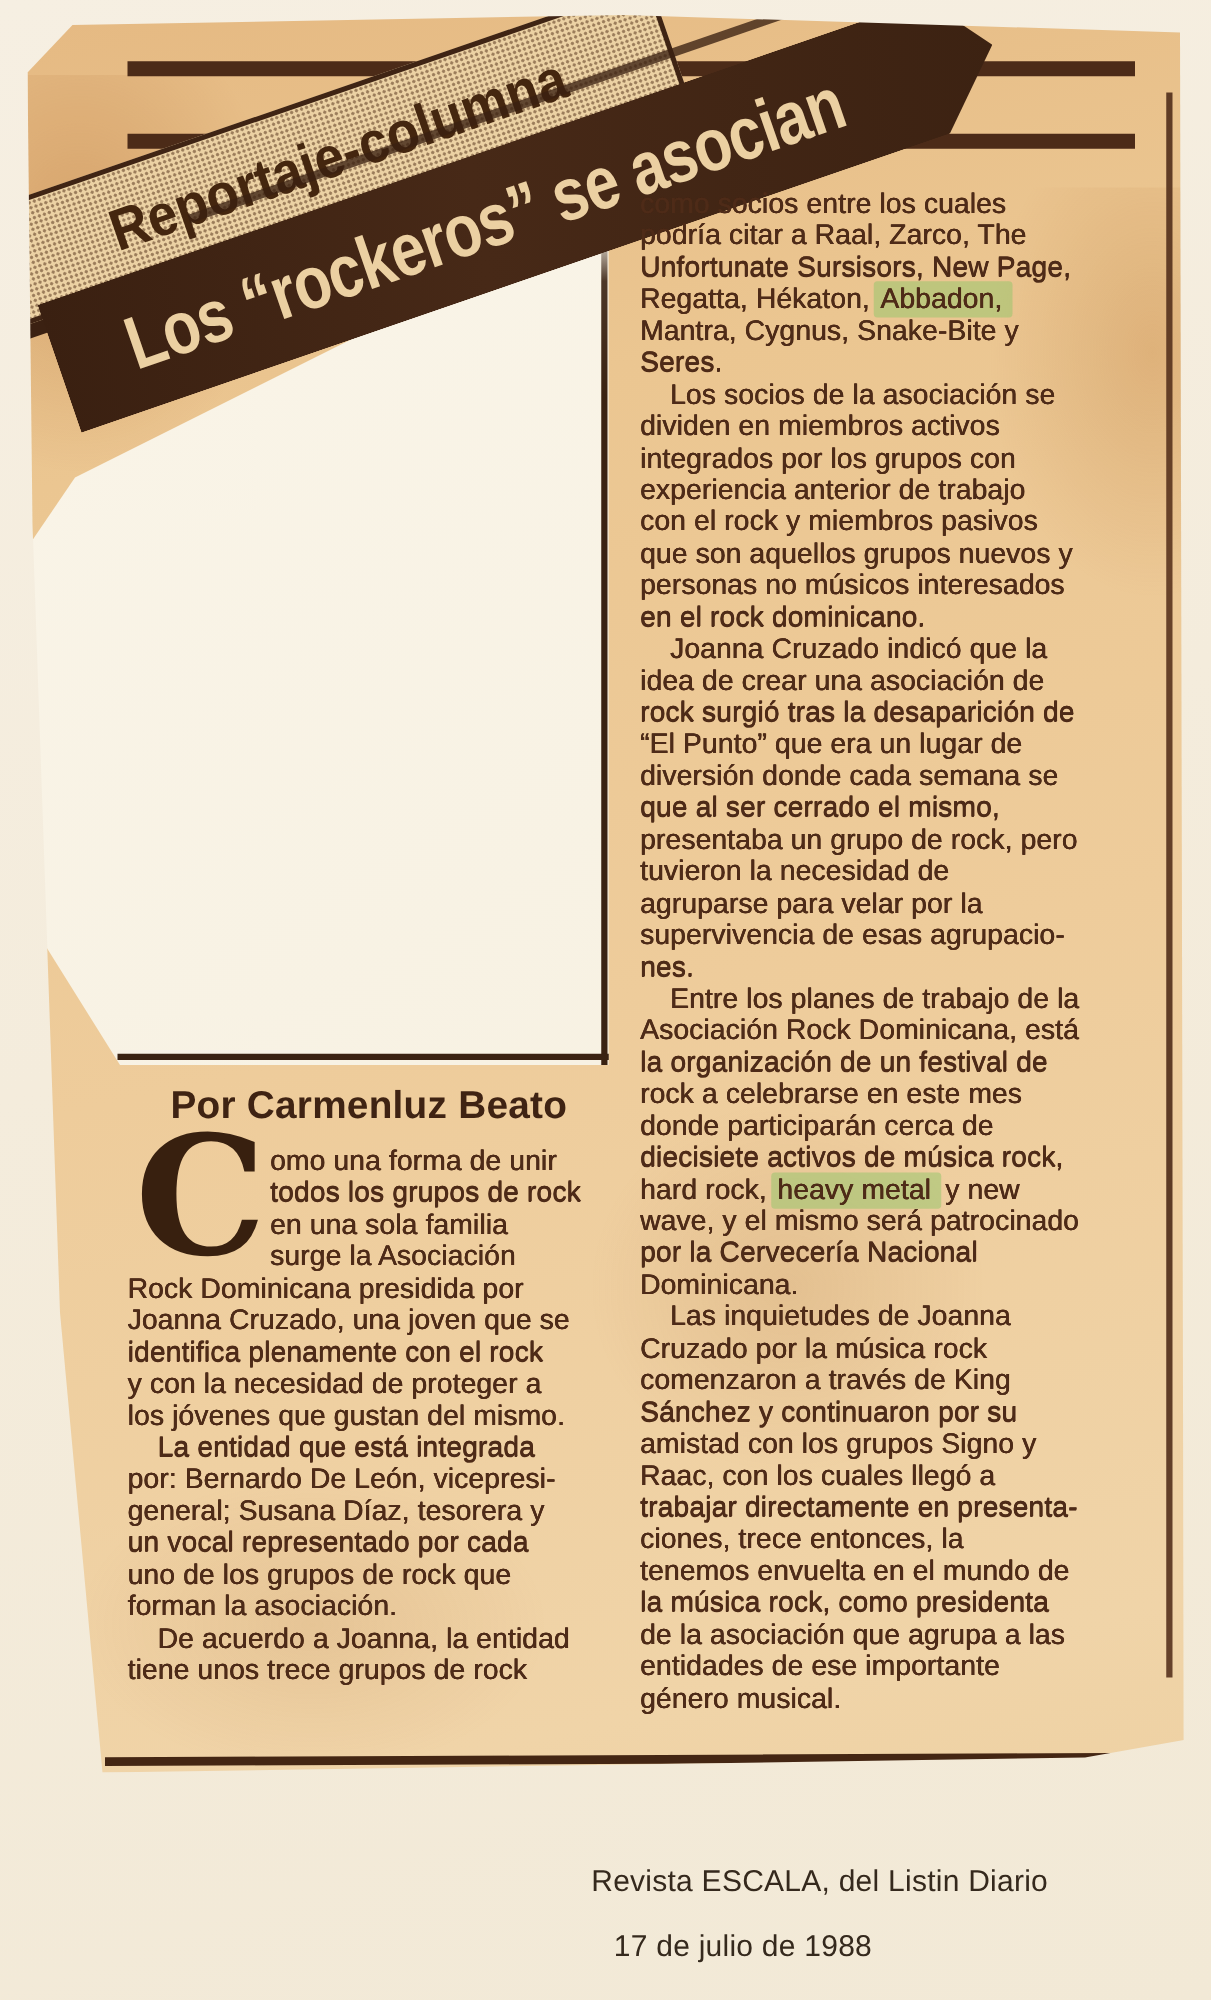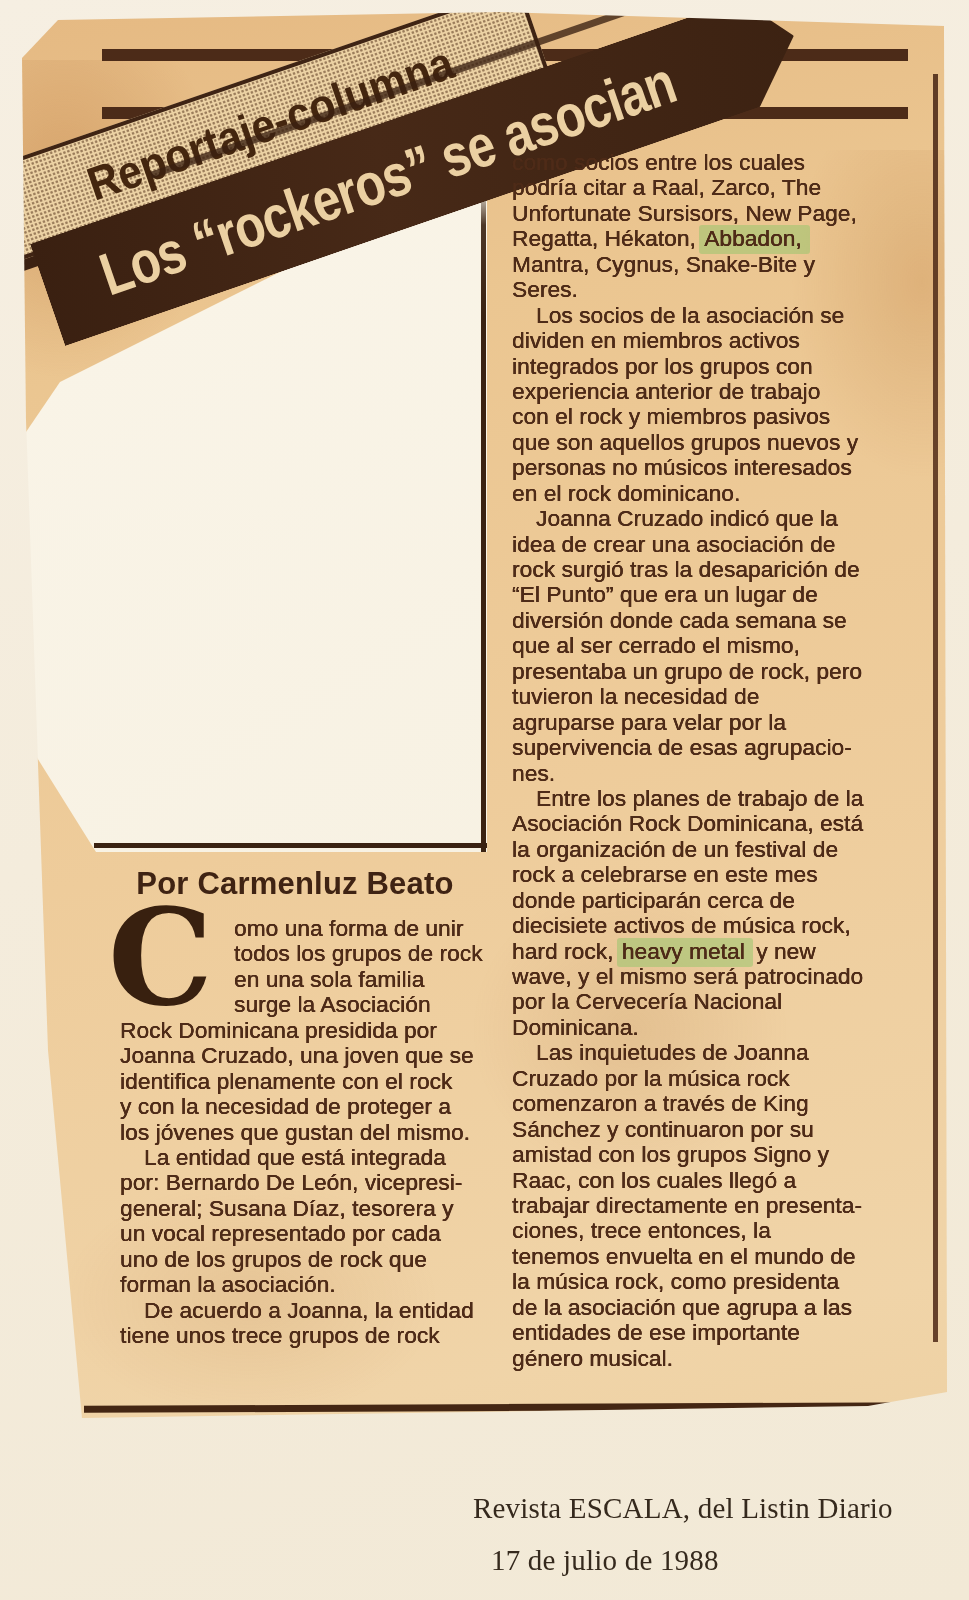--- a/index.html
+++ b/index.html
@@ -62,35 +62,35 @@
   }
   .photo-border-right{position:absolute; left:481px; top:185px; width:5px; height:667px; z-index:6;
     background:linear-gradient(180deg,rgba(58,34,18,0) 0%,rgba(58,34,18,.9) 6%,#3a2212 20%,#3a2212 100%);}
   .photo-border-bottom{position:absolute; left:94px; top:843px; width:393px; height:5px; background:#3a2212; z-index:6;}
   
   .byline{position:absolute; left:100px; top:866px; width:390px; z-index:7;
     text-align:center; font-weight:700; font-size:31px; color:#3f2313; letter-spacing:.2px;}
   .drop-cap{position:absolute; left:108px; top:892px; z-index:7;
     font-family:"DejaVu Serif",serif; font-weight:700; font-size:132px; line-height:1; color:#38200f;}
   .col{position:absolute; z-index:7;}
-  .col-left{left:120px; top:916px;}
+  .col-left{left:102px; top:916px;}
   .col-right{left:512px; top:150px;}
   .tl{height:25.45px; white-space:nowrap; font-size:22.6px; color:#4e2b18;
       text-shadow:.35px 0 0 currentColor,0 .25px 0 currentColor; letter-spacing:.1px;}
   .tl.ind{padding-left:24px;}
   .tl.dcin{margin-left:114px;}
   .hl{background:rgba(146,198,106,.5); padding:1px 8px 3px 5px; border-radius:3px; margin:0 -3px;}
   
   .rule-right{position:absolute; left:933px; top:74px; width:4.5px; height:1268px; z-index:2;
     background:linear-gradient(180deg,#53301c 0%,#5d3720 30%,#4f2d1a 70%,#5a3520 100%); opacity:.92;}
   .rule-bottom{position:absolute; left:84px; top:1404px; width:854px; height:6.5px; z-index:2;
     background:#442613; transform:rotate(-.25deg);}
   
-  .source-note{position:absolute; z-index:2; font-family:Liberation Serif, serif;
-    font-size:29px; color:#35291d; letter-spacing:.2px; white-space:nowrap;}
+  .source-note{position:absolute; z-index:2; font-family:Liberation Sans, sans-serif;
+    font-size:24px; color:#35291d; letter-spacing:.2px; white-space:nowrap;}
   .sn1{left:473px; top:1492px;}
   .sn2{left:491px; top:1544px;}
 </style>
 </head>
 <body>
 
 <div class="page">
 
   <div class="clipping">
     <div class="stain s1"></div>

